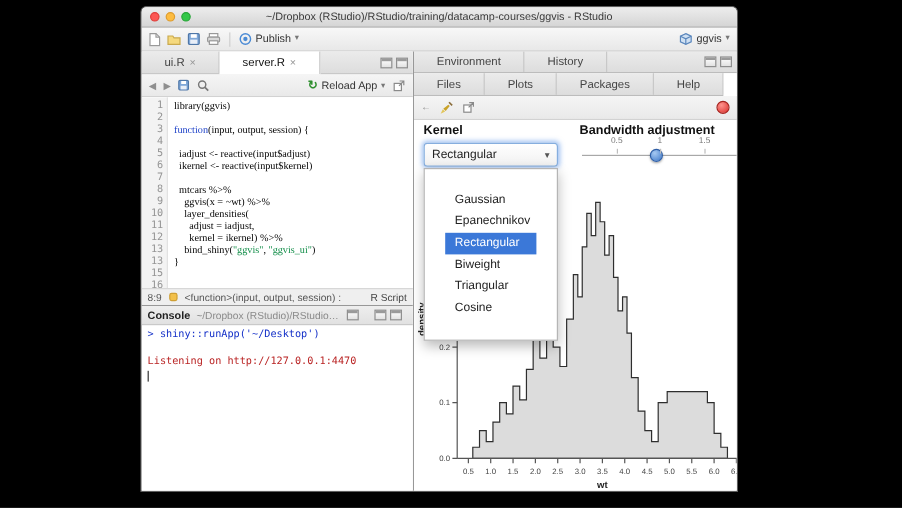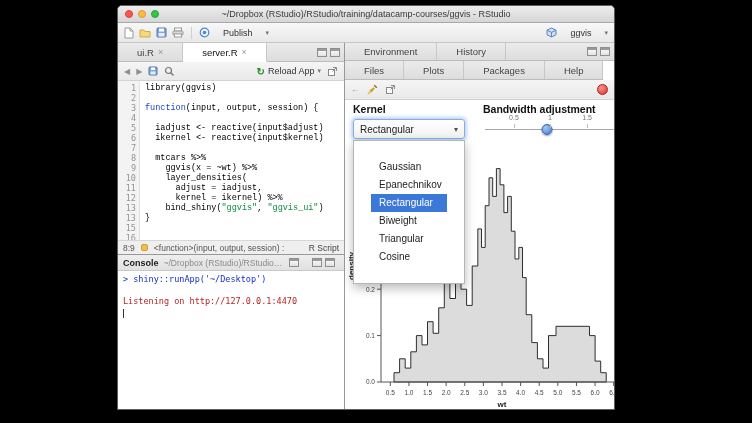--- a/index.html
+++ b/index.html
@@ -16,21 +16,21 @@
   .light{width:8px;height:8px;border-radius:50%}
   .light.red{background:#fc5753;border:1px solid #df3e3a}
   .light.yellow{background:#fdbc40;border:1px solid #de9c2e}
   .light.green{background:#33c748;border:1px solid #27a537}
   .wtitle{flex:1;text-align:center;font-size:9px;color:#3a3a3a;white-space:nowrap;overflow:hidden}
   
   .toolbar{flex:0 0 20px;height:20px;background:linear-gradient(#f8f8f8,#e8e8e8);
     border-bottom:1px solid #c6c6c6;display:flex;align-items:center;padding:0 6px;gap:5px;
     font-size:9px;color:#333}
   .tb-sep{width:1px;height:12px;background:#cfcfcf;margin:0 2px}
-  .tb-btn{display:flex;align-items:center;gap:13px}
+  .tb-btn{display:flex;align-items:flex-start;gap:3px}
   .caret{font-size:7px;color:#777}
   .spacer{flex:1}
   
   .main{flex:1;display:flex;min-height:0}
   .leftcol{flex:0 0 227px;width:227px;display:flex;flex-direction:column;border-right:1px solid #989898;min-height:0}
   .rightcol{flex:1;display:flex;flex-direction:column;min-width:0}
   
   .tabbar{flex:0 0 19px;height:19px;background:linear-gradient(#ebebeb,#dddddd);
     border-bottom:1px solid #bcbcbc;display:flex;align-items:stretch;font-size:9.5px;color:#444}
   .tabs{display:flex}
@@ -47,21 +47,21 @@
     border-bottom:1px solid #d2d2d2;display:flex;align-items:center;gap:6px;padding:0 6px;
     font-size:9px;color:#333}
   .nav-arrow{font-size:8px;color:#8f8f8f}
   .reload{display:flex;align-items:center;gap:3px;margin-left:auto}
   .reload .rl-ico{color:#2f8f2f;font-size:10px;font-weight:bold}
   .code-area{flex:1;display:flex;min-height:0;overflow:hidden;background:#fff}
   .gutter{flex:0 0 22px;background:#f3f3f3;border-right:1px solid #e2e2e2;
     font-family:"DejaVu Sans Mono",monospace;font-size:8.5px;color:#949494;text-align:right;
     padding:2px 3px 0 0}
   .gutter div{height:10px;line-height:10px}
-  .code{flex:1;font-family:Liberation Mono, monospace;font-size:8.5px;color:#000;
+  .code{flex:1;font-family:Liberation Serif, serif;font-size:8.5px;color:#000;
     padding:2px 0 0 5px;white-space:pre}
   .code .cline{height:10px;line-height:10px}
   .seg-kw{color:#1d41c8}
   .seg-str{color:#0e8c46}
   .ed-status{flex:0 0 14px;height:14px;background:#efefef;border-top:1px solid #d7d7d7;
     display:flex;align-items:center;gap:6px;padding:0 5px;font-size:8.5px;color:#555}
   .scope-ico{width:7px;height:7px;border-radius:2px;background:#f2c04a;border:1px solid #cf9f33;display:inline-block}
   .ed-status .right{margin-left:auto;color:#444}
   
   .console-pane{flex:1;display:flex;flex-direction:column;min-height:0;background:#fff}

